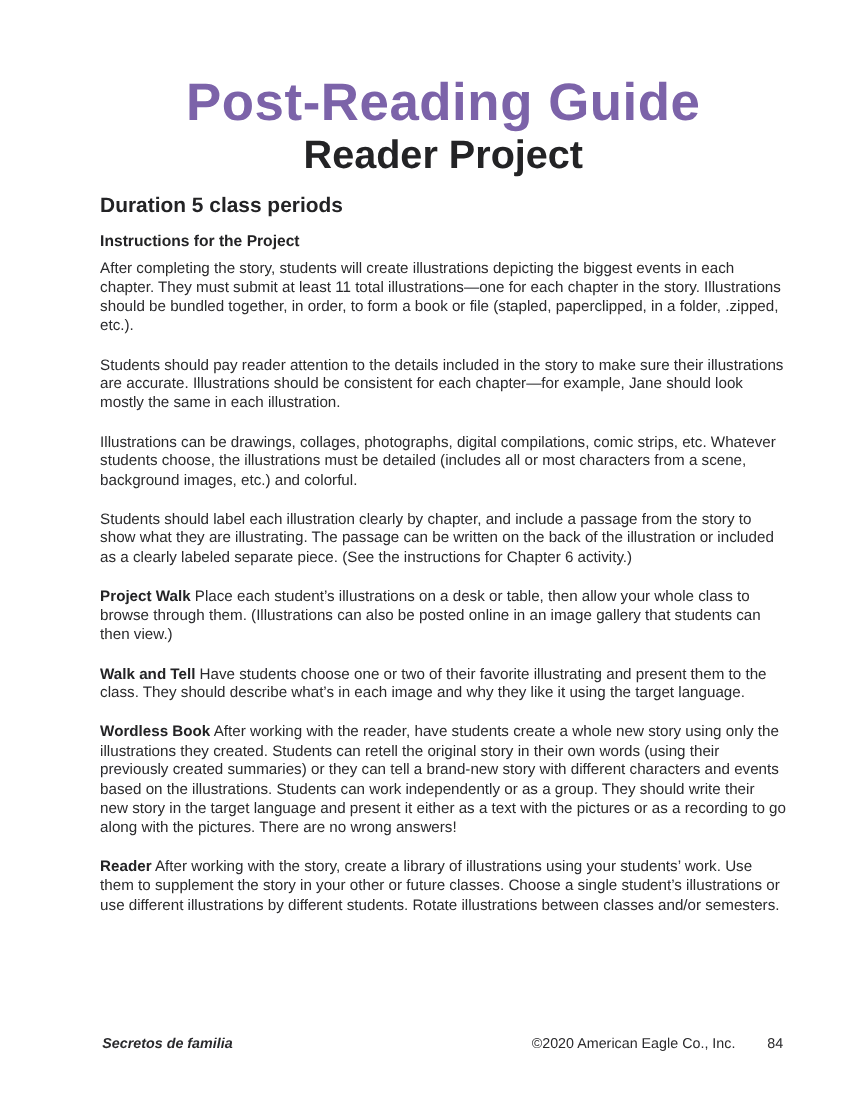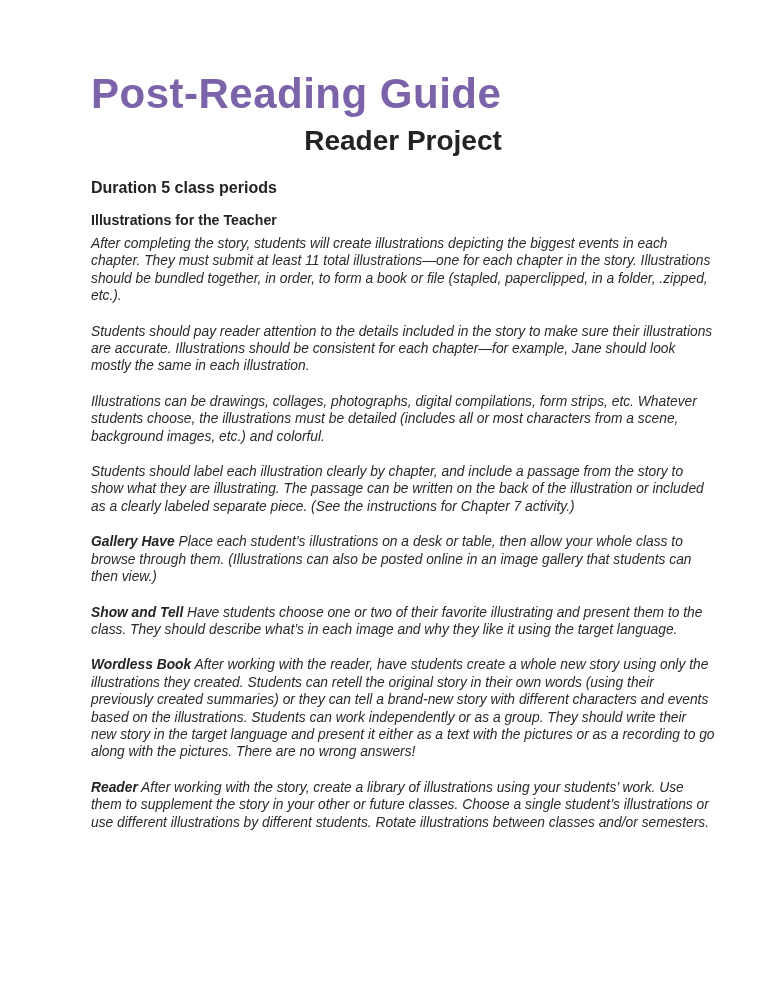--- a/index.html
+++ b/index.html
@@ -16,54 +16,54 @@
     overflow: hidden;
   }
   .content {
     position: absolute;
     left: 91px;
     top: 0;
     width: 624px;
   }
   h1.doc-title {
     margin: 71px 0 0 0;
+    text-align: center;
     color: #7c63a9;
-    font-size: 42px;
+    font-size: 48px;
     line-height: 45px;
     font-weight: bold;
     letter-spacing: 0.5px;
   }
   h2.doc-subtitle {
     margin: 9px 0 0 0;
     text-align: center;
     color: #232325;
-    font-size: 28px;
+    font-size: 36px;
     line-height: 32px;
     font-weight: bold;
   }
   h3.duration {
     margin: 20px 0 0 0;
-    font-size: 16px;
+    font-size: 19px;
     line-height: 22px;
     font-weight: bold;
     color: #232325;
   }
   h4.instructions {
     margin: 13px 0 6px 0;
     font-size: 14.2px;
     line-height: 17px;
     font-weight: bold;
     color: #232325;
   }
   p.para {
     margin: 0 0 18px 0;
     font-size: 13.8px;
     line-height: 17.4px;
     color: #2a2a2c;
-    font-style: italic;
   }
   p.para .lead { font-weight: bold; color: #232325; }
   .footer {
     position: absolute;
     left: 93px;
     right: 61px;
     top: 941px;
     display: flex;
     justify-content: space-between;
     align-items: baseline;
@@ -81,34 +81,41 @@
 </head>
 <body>
 
 <div class="page">
   <div class="content">
 
     <h1 class="doc-title">Post-Reading Guide</h1>
     <h2 class="doc-subtitle">Reader Project</h2>
 
     <h3 class="duration">Duration 5 class periods</h3>
-    <h4 class="instructions">Illustrations for the Teacher</h4>
+    <h4 class="instructions">Instructions for the Project</h4>
 
     <p class="para"><b class="lead"></b><span>After completing the story, students will create illustrations depicting the biggest events in each chapter. They must submit at least 11 total illustrations—one for each chapter in the story. Illustrations should be bundled together, in order, to form a book or file (stapled, paperclipped, in a folder, .zipped, etc.).</span></p>
 
     <p class="para"><b class="lead"></b><span>Students should pay reader attention to the details included in the story to make sure their illustrations are accurate. Illustrations should be consistent for each chapter—for example, Jane should look mostly the same in each illustration.</span></p>
 
-    <p class="para"><b class="lead"></b><span>Illustrations can be drawings, collages, photographs, digital compilations, form strips, etc. Whatever students choose, the illustrations must be detailed (includes all or most characters from a scene, background images, etc.) and colorful.</span></p>
+    <p class="para"><b class="lead"></b><span>Illustrations can be drawings, collages, photographs, digital compilations, comic strips, etc. Whatever students choose, the illustrations must be detailed (includes all or most characters from a scene, background images, etc.) and colorful.</span></p>
 
-    <p class="para"><b class="lead"></b><span>Students should label each illustration clearly by chapter, and include a passage from the story to show what they are illustrating. The passage can be written on the back of the illustration or included as a clearly labeled separate piece. (See the instructions for Chapter 7 activity.)</span></p>
+    <p class="para"><b class="lead"></b><span>Students should label each illustration clearly by chapter, and include a passage from the story to show what they are illustrating. The passage can be written on the back of the illustration or included as a clearly labeled separate piece. (See the instructions for Chapter 6 activity.)</span></p>
 
 
-    <p class="para"><b class="lead">Gallery Have</b><span> Place each student’s illustrations on a desk or table, then allow your whole class to browse through them. (Illustrations can also be posted online in an image gallery that students can then view.)</span></p>
+    <p class="para"><b class="lead">Project Walk</b><span> Place each student’s illustrations on a desk or table, then allow your whole class to browse through them. (Illustrations can also be posted online in an image gallery that students can then view.)</span></p>
 
-    <p class="para"><b class="lead">Show and Tell</b><span> Have students choose one or two of their favorite illustrating and present them to the class. They should describe what’s in each image and why they like it using the target language.</span></p>
+    <p class="para"><b class="lead">Walk and Tell</b><span> Have students choose one or two of their favorite illustrating and present them to the class. They should describe what’s in each image and why they like it using the target language.</span></p>
 
     <p class="para"><b class="lead">Wordless Book</b><span> After working with the reader, have students create a whole new story using only the illustrations they created. Students can retell the original story in their own words (using their previously created summaries) or they can tell a brand-new story with different characters and events based on the illustrations. Students can work independently or as a group. They should write their new story in the target language and present it either as a text with the pictures or as a recording to go along with the pictures. There are no wrong answers!</span></p>
 
     <p class="para"><b class="lead">Reader</b><span> After working with the story, create a library of illustrations using your students’ work. Use them to supplement the story in your other or future classes. Choose a single student’s illustrations or use different illustrations by different students. Rotate illustrations between classes and/or semesters.</span></p>
 
   </div>
 
+  <div class="footer">
+    <span class="book-title">Secretos de familia</span>
+    <span class="right-group">
+      <span class="copyright">©2020 American Eagle Co., Inc.</span>
+      <span class="page-number">84</span>
+    </span>
+  </div>
 </div>
 
 </body></html>

